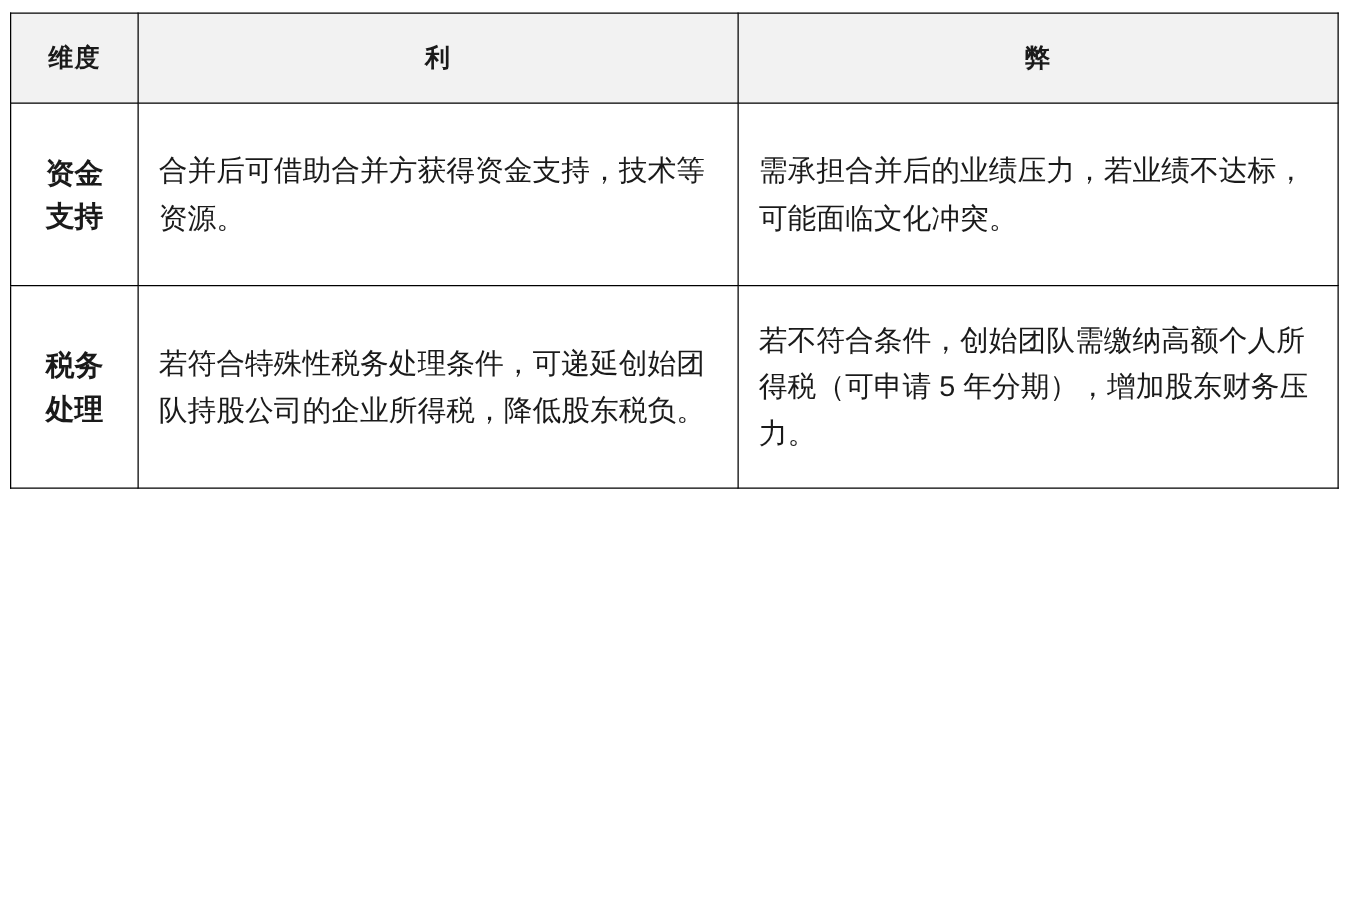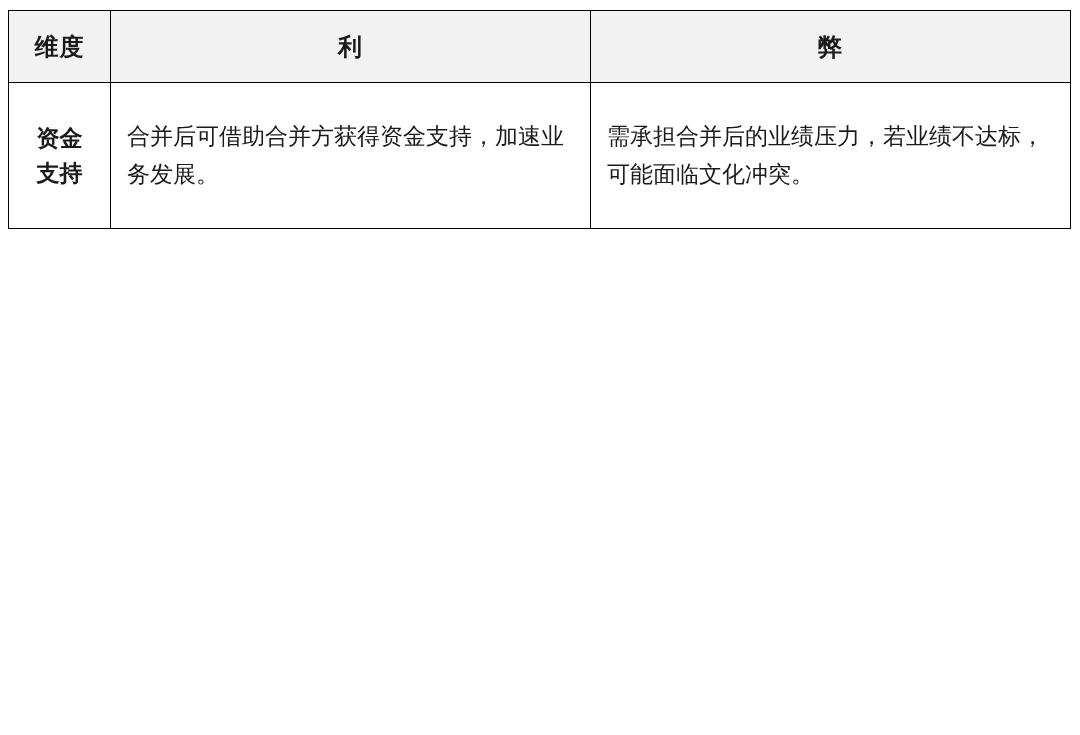--- a/index.html
+++ b/index.html
@@ -29,21 +29,21 @@
   }
   table.compare-table th,
   table.compare-table td {
     border: 1px solid #000000;
     vertical-align: middle;
     box-sizing: border-box;
   }
   thead th {
     background: #f2f2f2;
     font-weight: bold;
-    font-size: 24px;
+    font-size: 20px;
     text-align: center;
     height: 72px;
     padding: 6px 10px;
     letter-spacing: 1px;
   }
   .col-dim { width: 102px; }
   .col-pro { width: 480px; }
   .col-con { width: 480px; }
 
   tbody td {
@@ -81,18 +81,26 @@
         <th class="col-pro">利</th>
         <th class="col-con">弊</th>
       </tr>
     </thead>
     <tbody>
       <tr class="r3">
         <td class="dim-cell">
           <span>资金</span>
           <span>支持</span>
         </td>
-        <td class="text-cell">合并后可借助合并方获得资金支持，加速业务发展。</td>
+        <td class="text-cell">合并后可借助合并方获得资金支持，技术等资源。</td>
         <td class="text-cell">需承担合并后的业绩压力，若业绩不达标，可能面临文化冲突。</td>
+      </tr>
+      <tr class="r4">
+        <td class="dim-cell">
+          <span>税务</span>
+          <span>处理</span>
+        </td>
+        <td class="text-cell">若符合特殊性税务处理条件，可递延创始团队持股公司的企业所得税，降低股东税负。</td>
+        <td class="text-cell">若不符合条件，创始团队需缴纳高额个人所得税（可申请 5 年分期），增加股东财务压力。</td>
       </tr>
     </tbody>
   </table>
 </div>
 
 </body></html>

